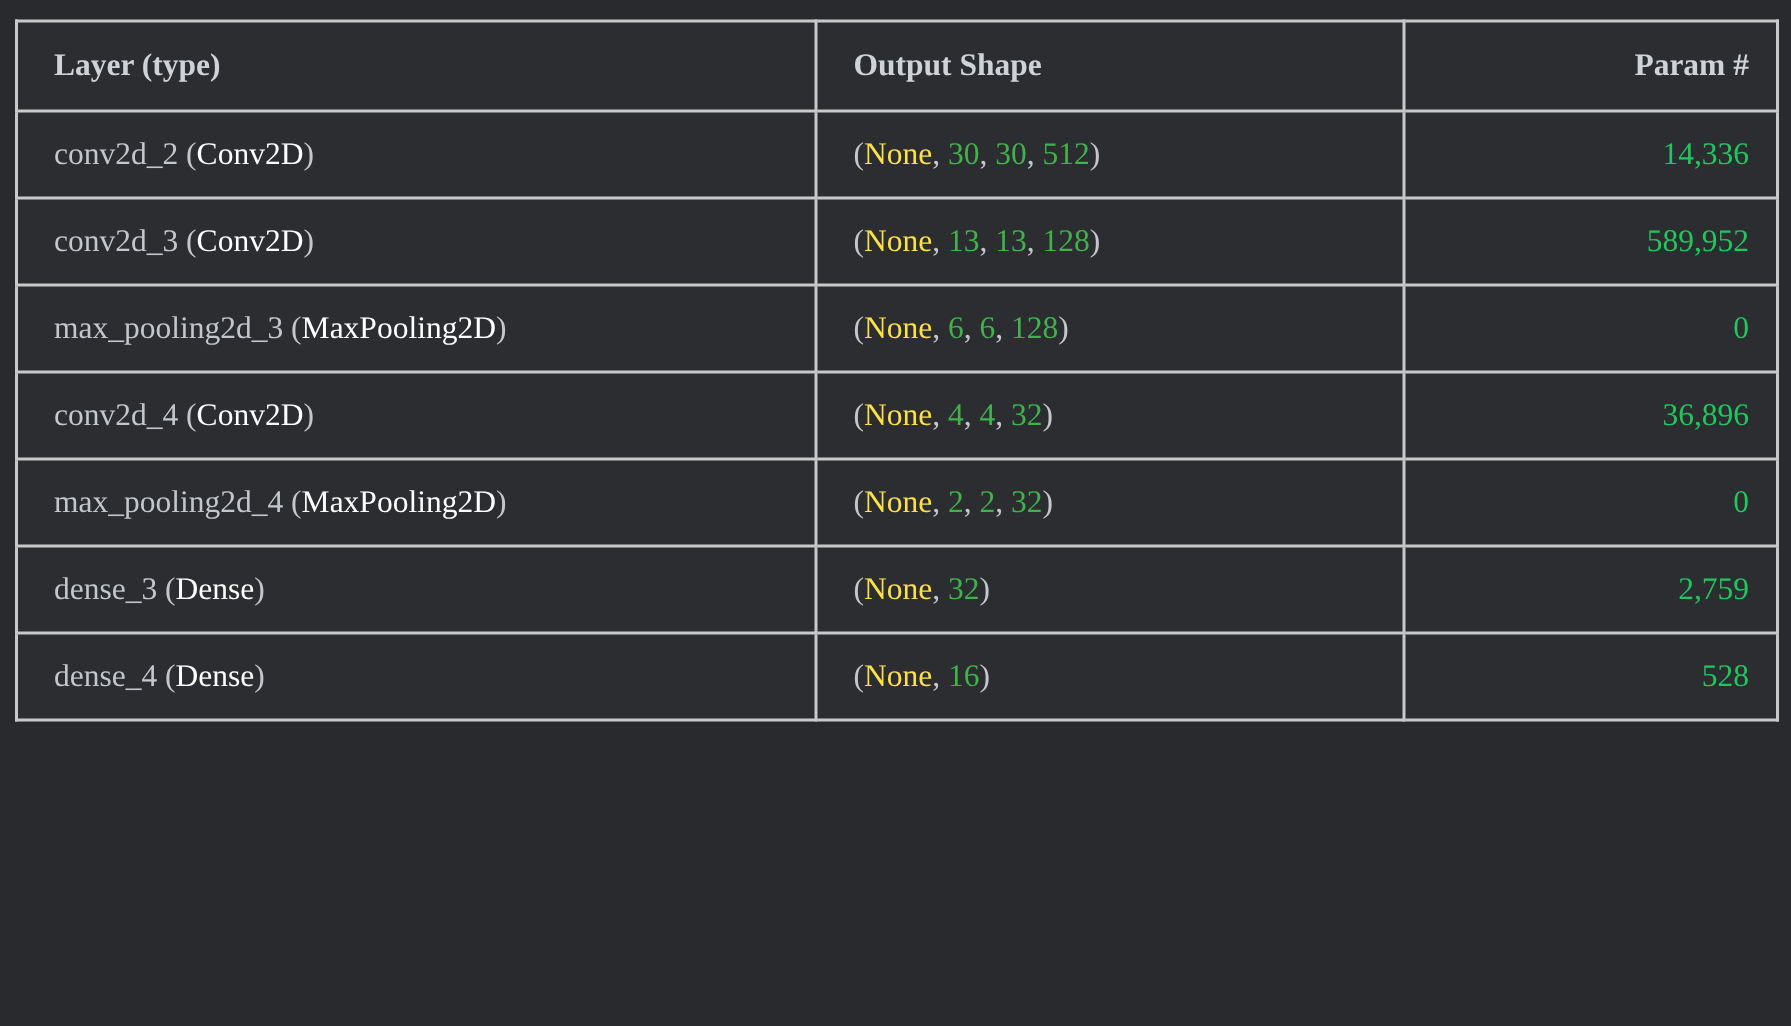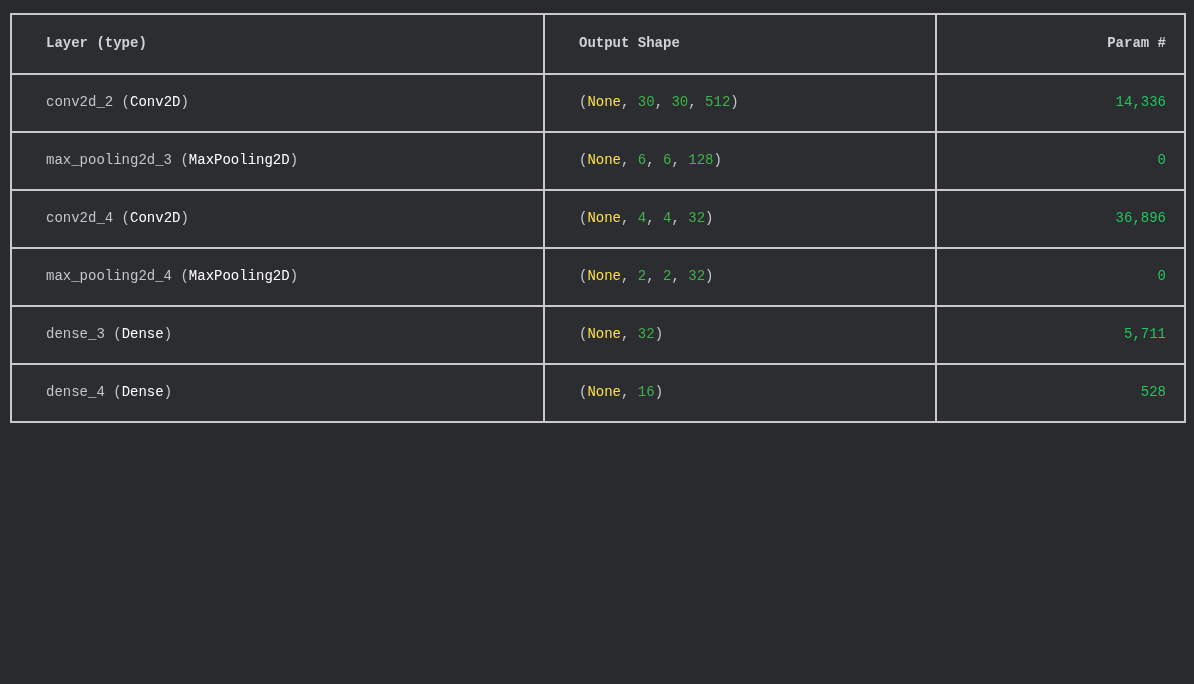--- a/index.html
+++ b/index.html
@@ -31,24 +31,24 @@
 
   table.model-summary col.c-layer  { width: 533px; }
   table.model-summary col.c-shape  { width: 392px; }
   table.model-summary col.c-param  { width: 249px; }
 
   table.model-summary th,
   table.model-summary td {
     border: 2px solid #c9c9c9;
     background: #2b2d31;
     height: 56px;
-    padding: 0 14px 0 34px;
-    font-size: 14px;
+    padding: 0 14px 0 24px;
+    font-size: 21px;
     line-height: 1.1;
-    font-family: Liberation Mono, monospace;
+    font-family: Liberation Serif, serif;
     white-space: nowrap;
     overflow: hidden;
     vertical-align: middle;
   }
 
   table.model-summary thead th {
     font-weight: bold;
     color: #cfd2d6;
     height: 58px;
     text-align: left;
@@ -88,38 +88,43 @@
         <th class="right">Param #</th>
       </tr>
     </thead>
     <tbody id="summary-body">
         <tr>
           <td><span class="punc">conv2d_2</span><span class="punc"> (</span><span class="cls">Conv2D</span><span class="punc">)</span></td>
           <td><span class="punc">(</span><span class="none">None</span><span class="punc">, </span><span class="num">30</span><span class="punc">, </span><span class="num">30</span><span class="punc">, </span><span class="num">512</span><span class="punc">)</span></td>
           <td class="param">14,336</td>
         </tr>
         <tr>
+          <td><span class="punc">conv2d_3</span><span class="punc"> (</span><span class="cls">Conv2D</span><span class="punc">)</span></td>
+          <td><span class="punc">(</span><span class="none">None</span><span class="punc">, </span><span class="num">13</span><span class="punc">, </span><span class="num">13</span><span class="punc">, </span><span class="num">128</span><span class="punc">)</span></td>
+          <td class="param">589,952</td>
+        </tr>
+        <tr>
           <td><span class="punc">max_pooling2d_3</span><span class="punc"> (</span><span class="cls">MaxPooling2D</span><span class="punc">)</span></td>
           <td><span class="punc">(</span><span class="none">None</span><span class="punc">, </span><span class="num">6</span><span class="punc">, </span><span class="num">6</span><span class="punc">, </span><span class="num">128</span><span class="punc">)</span></td>
           <td class="param">0</td>
         </tr>
         <tr>
           <td><span class="punc">conv2d_4</span><span class="punc"> (</span><span class="cls">Conv2D</span><span class="punc">)</span></td>
           <td><span class="punc">(</span><span class="none">None</span><span class="punc">, </span><span class="num">4</span><span class="punc">, </span><span class="num">4</span><span class="punc">, </span><span class="num">32</span><span class="punc">)</span></td>
           <td class="param">36,896</td>
         </tr>
         <tr>
           <td><span class="punc">max_pooling2d_4</span><span class="punc"> (</span><span class="cls">MaxPooling2D</span><span class="punc">)</span></td>
           <td><span class="punc">(</span><span class="none">None</span><span class="punc">, </span><span class="num">2</span><span class="punc">, </span><span class="num">2</span><span class="punc">, </span><span class="num">32</span><span class="punc">)</span></td>
           <td class="param">0</td>
         </tr>
         <tr>
           <td><span class="punc">dense_3</span><span class="punc"> (</span><span class="cls">Dense</span><span class="punc">)</span></td>
           <td><span class="punc">(</span><span class="none">None</span><span class="punc">, </span><span class="num">32</span><span class="punc">)</span></td>
-          <td class="param">5,711</td>
+          <td class="param">2,759</td>
         </tr>
         <tr>
           <td><span class="punc">dense_4</span><span class="punc"> (</span><span class="cls">Dense</span><span class="punc">)</span></td>
           <td><span class="punc">(</span><span class="none">None</span><span class="punc">, </span><span class="num">16</span><span class="punc">)</span></td>
           <td class="param">528</td>
         </tr>
       </tbody>
   </table>
 </div>
 

